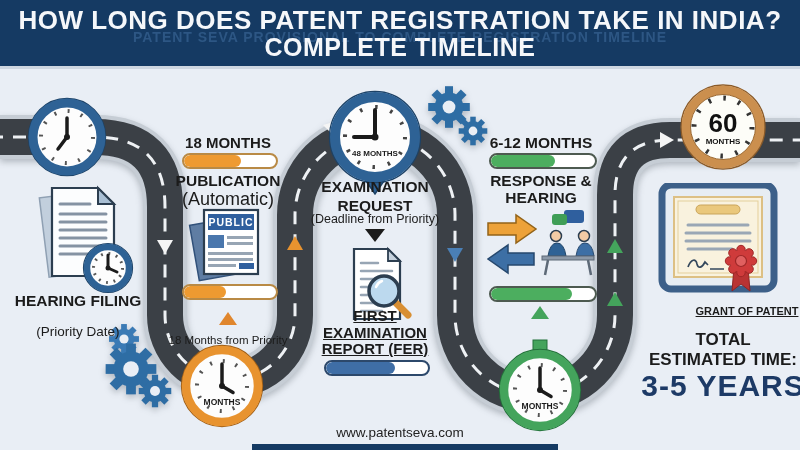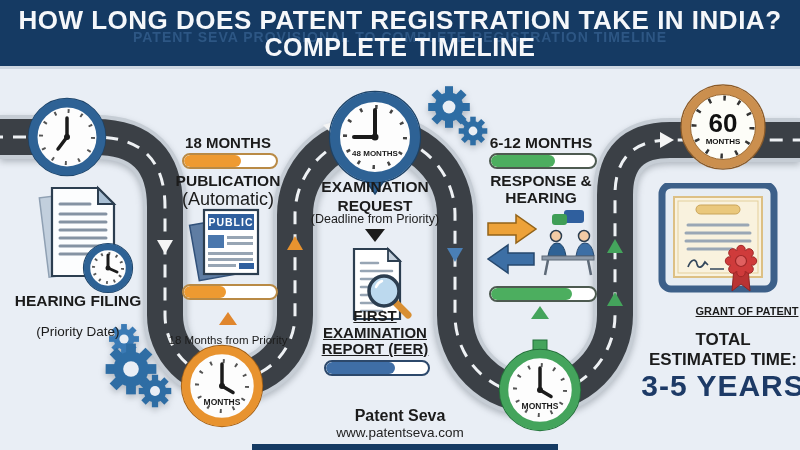--- a/index.html
+++ b/index.html
@@ -249,17 +249,16 @@
     <rect x="37" y="2" width="14" height="10" fill="#44a45c" stroke="#23703a" stroke-width="1"></rect>
     <circle cx="44" cy="52" r="40.5" fill="none" stroke="#23703a" stroke-width="1.3"></circle>
     <circle cx="44" cy="52" r="36" fill="#fdfdfd" stroke="#44a45c" stroke-width="8.5"></circle>
     <circle cx="44" cy="52" r="25" fill="none" stroke="#555" stroke-width="4" stroke-dasharray="2 11.1"></circle>
     <line x1="44" y1="52" x2="44" y2="30" stroke="#1b1b1b" stroke-width="3.5" stroke-linecap="round"></line>
     <line x1="44" y1="52" x2="55" y2="58.5" stroke="#1b1b1b" stroke-width="3.5" stroke-linecap="round"></line>
     <circle cx="44" cy="52" r="3" fill="#1b1b1b"></circle>
     <text x="44" y="71" font-size="8.5" font-weight="bold" fill="#1b1b1b" text-anchor="middle">MONTHS</text>
   </svg>
 
-  <div class="t bold" style="left:300px;top:407px;width:200px;font-size:16px;">Patent Seva</div>
   <div class="t" style="left:300px;top:425px;width:200px;font-size:13.5px;color:#222;">www.patentseva.com</div>
   <div class="bottom-bar"></div>
 
 </div>
 
 </body></html>

